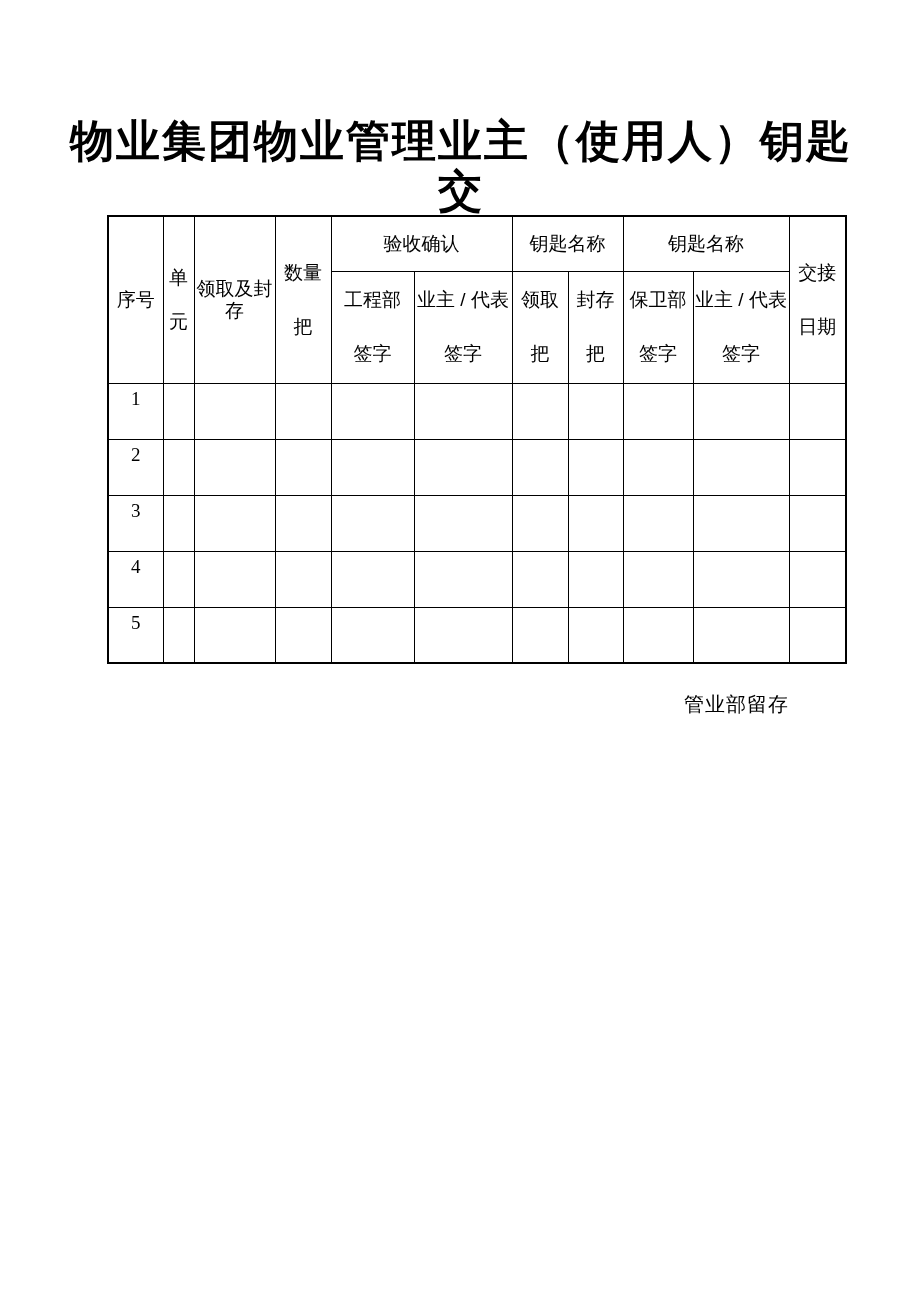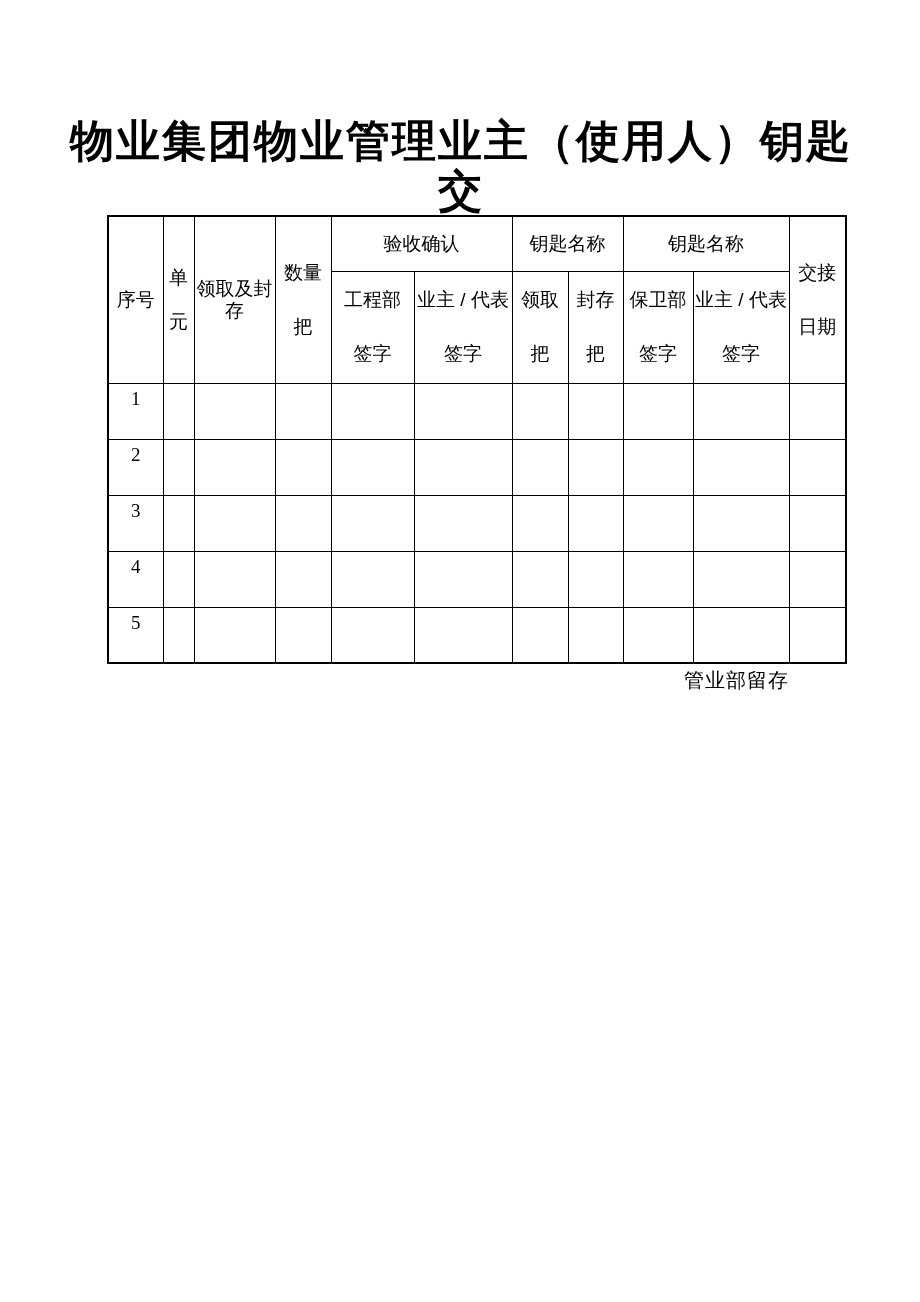--- a/index.html
+++ b/index.html
@@ -45,25 +45,24 @@
   tbody td { background: #fff; }
   td.serial-cell {
     vertical-align: top;
     padding-top: 3px;
     font-family: "Liberation Serif", serif;
     font-size: 19px;
     line-height: 23px;
   }
   .footer-note {
     position: absolute;
-    left: 684px; top: 670px;
+    left: 684px; top: 692px;
     font-size: 20px;
     letter-spacing: 1px;
     line-height: 24px;
-    font-family: Liberation Mono, monospace;
   }
 </style>
 </head>
 <body>
 
 <div class="doc-title">
   <div>物业集团物业管理业主（使用人）钥匙交</div>
 </div>
 
 <table class="key-table">

